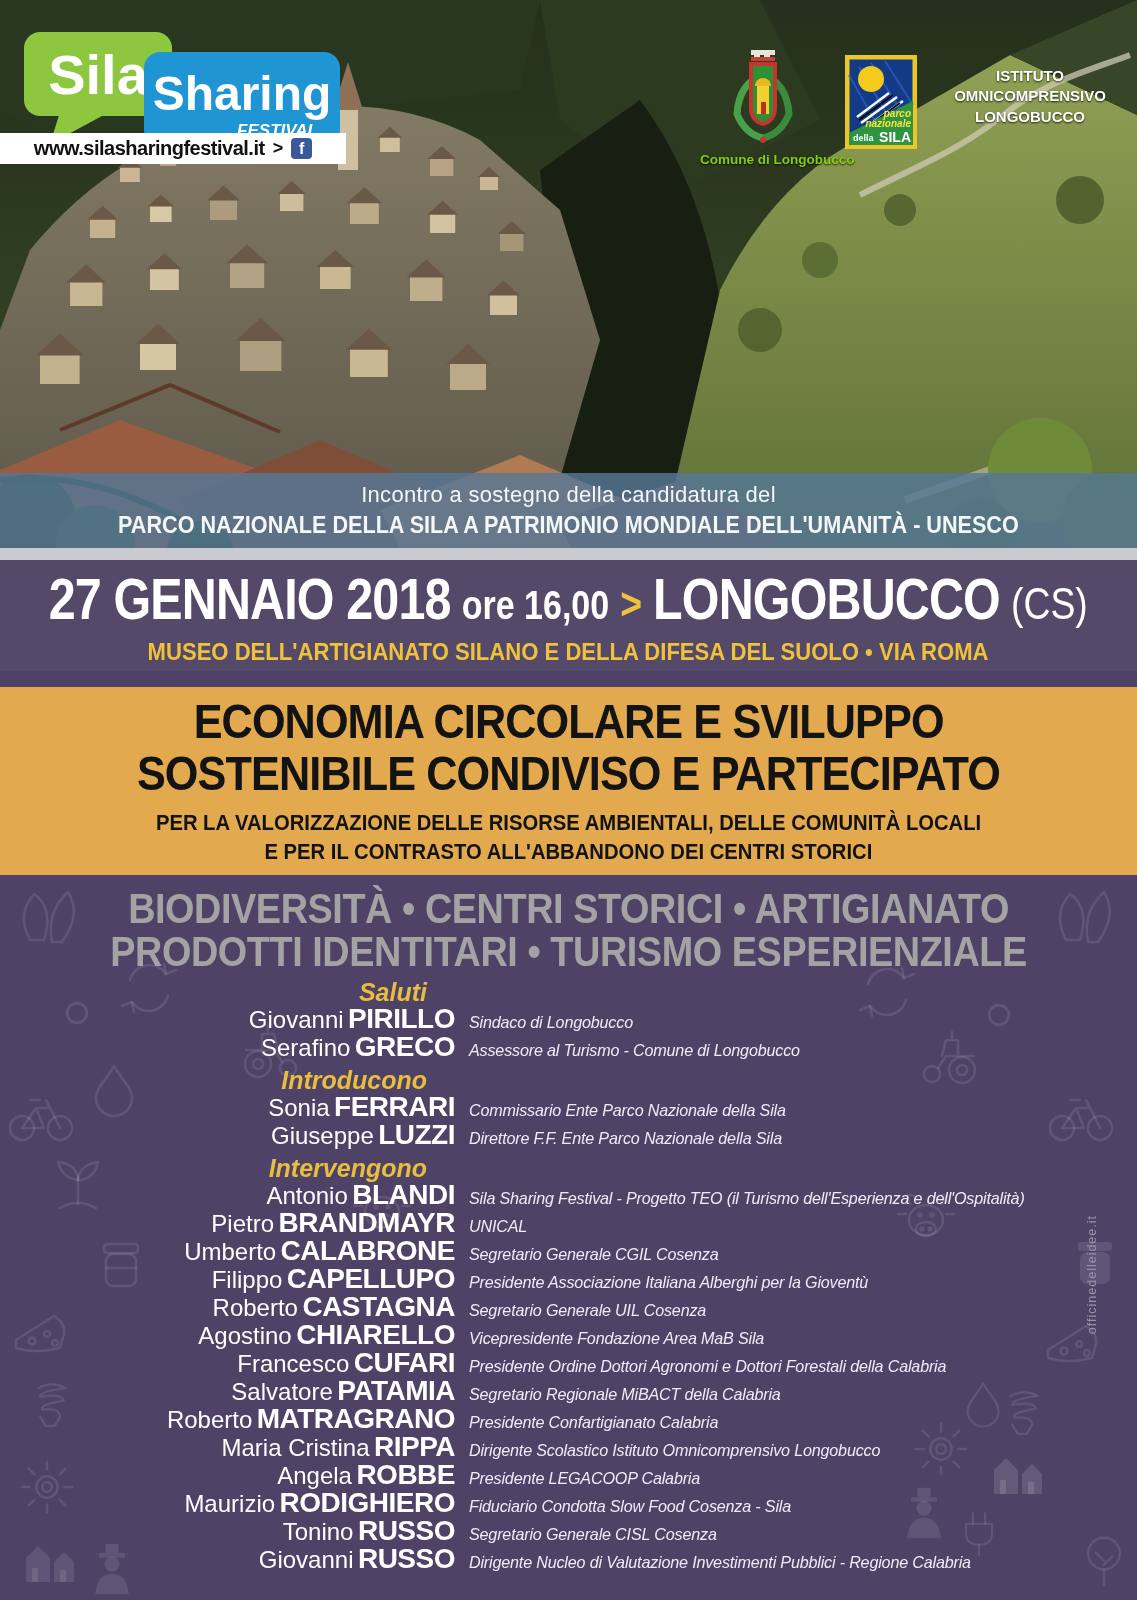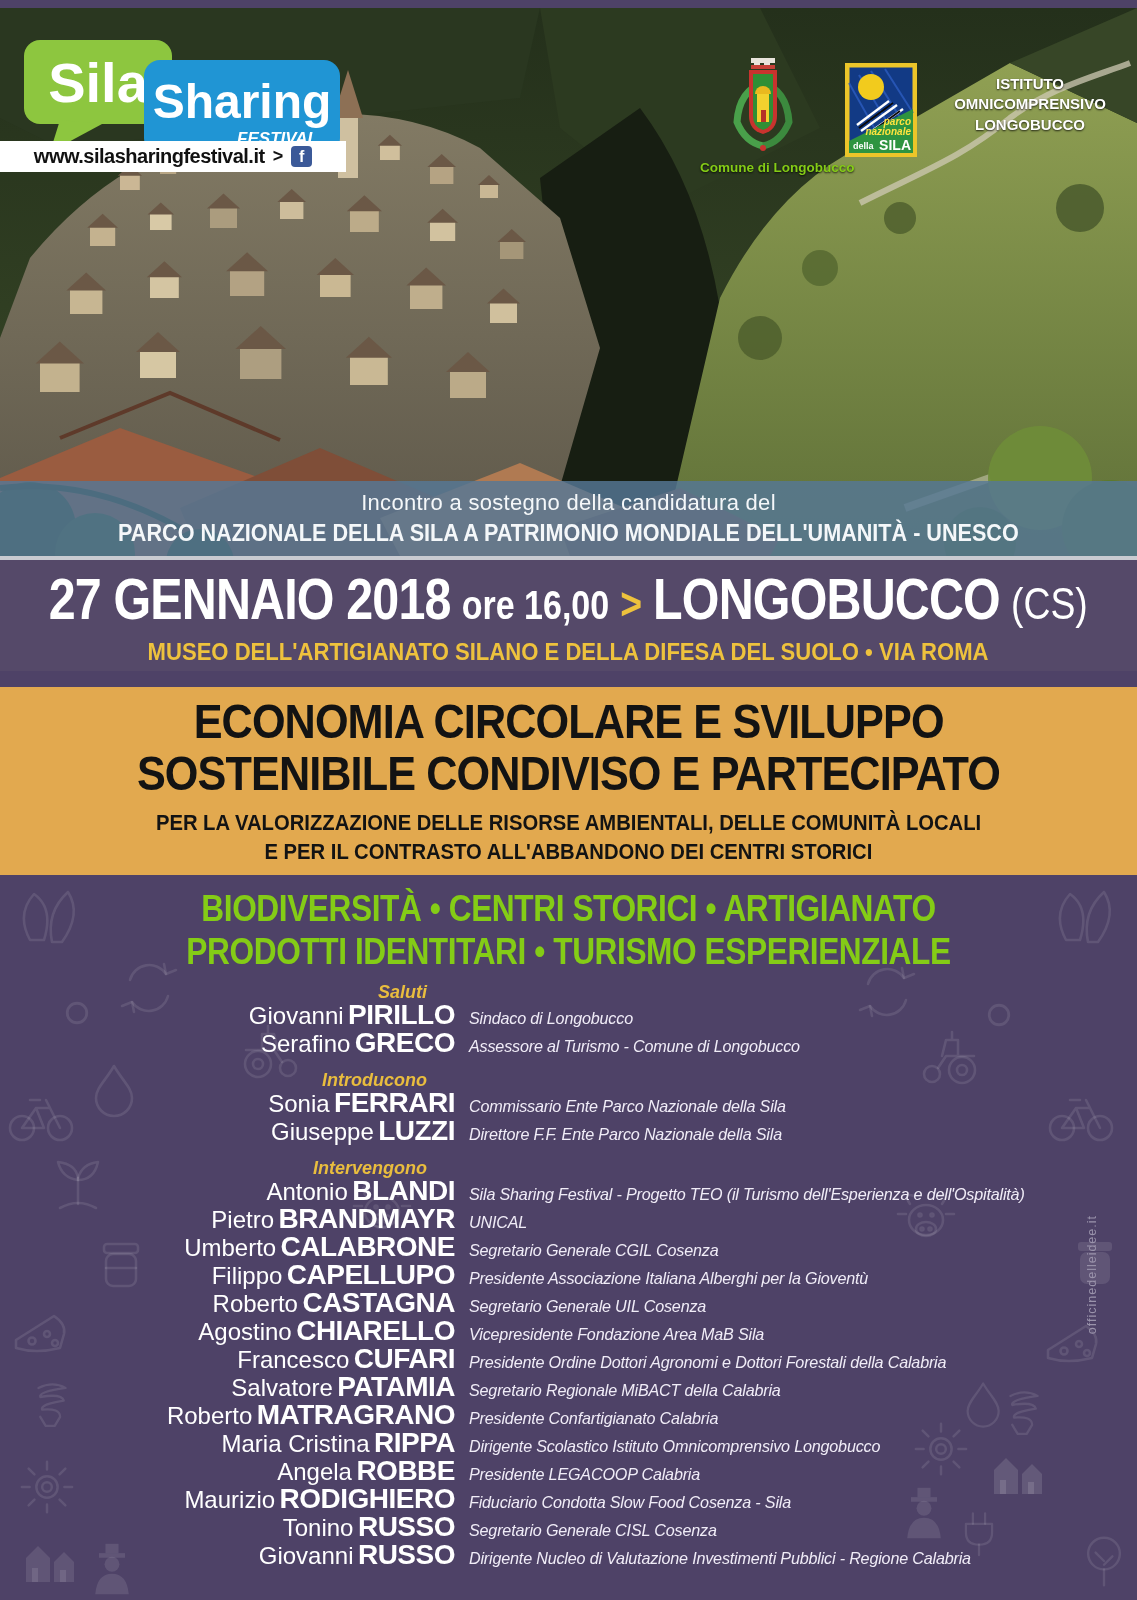--- a/index.html
+++ b/index.html
@@ -1,20 +1,20 @@
 <!DOCTYPE html>
 <html><head>
 <meta charset="utf-8">
 <style>
   html,body{margin:0;padding:0;background:#4e4267;}
   .poster{position:relative;width:1137px;height:1600px;overflow:hidden;
           font-family:"Liberation Sans",sans-serif;background:#4e4267;}
 
   
-  .hero{position:absolute;top:8px;left:0;width:1017px;height:560px;}
+  .hero{position:absolute;top:0;left:0;width:1017px;height:560px;}
   .hero svg.photo{position:absolute;top:0;left:0;}
   .light-strip{position:absolute;top:548px;left:0;width:1137px;height:12px;background:#c9cbd1;}
 
   
   .brand{position:absolute;top:26px;left:22px;width:340px;}
   .urlbar{position:absolute;top:133px;left:0;width:346px;height:31px;background:#ffffff;
           display:flex;align-items:center;justify-content:center;gap:8px;}
   .urlbar .url{font-size:20px;font-weight:bold;color:#111;letter-spacing:-0.5px;}
   .urlbar .arrow{font-size:18px;font-weight:bold;color:#111;}
   .fb{width:21px;height:21px;background:#3b5998;border-radius:4px;color:#fff;
@@ -54,31 +54,31 @@
                display:flex;flex-direction:column;align-items:center;justify-content:center;
                color:#131313;text-align:left;}
   .gold-title{font-size:48px;font-weight:bold;line-height:1.1;letter-spacing:-1px;
               transform:scaleX(.90);transform-origin:center;white-space:nowrap;}
   .gold-sub{margin-top:8px;font-size:22px;font-weight:bold;line-height:1.3;
             transform:scaleX(.92);transform-origin:center;white-space:nowrap;}
 
   
   .main{position:absolute;top:875px;left:0;width:1137px;height:725px;background:#4e4267;
         padding-top:12px;box-sizing:border-box;}
-  .themes{color:#84cc16;text-align:center;font-weight:bold;font-size:36px;line-height:43px;
+  .themes{color:#a3a3a3;text-align:center;font-weight:bold;font-size:43px;line-height:43px;
           letter-spacing:-0.5px;}
   .themes div{transform:scaleX(.88);transform-origin:center;white-space:nowrap;}
   .program{margin-top:6px;position:relative;z-index:2;}
   .row{display:grid;grid-template-columns:455px 1fr;column-gap:14px;align-items:baseline;
-       line-height:20px;height:28px;}
+       line-height:28px;height:28px;}
   .label-row{height:26px;line-height:26px;margin-top:6px;}
   .name-cell{text-align:right;color:#fff;white-space:nowrap;}
   .fn{font-size:24px;}
   .ln{font-size:28px;font-weight:bold;letter-spacing:-0.5px;}
-  .section-label{font-size:18px;font-style:italic;font-weight:bold;color:#e9bd3e;
+  .section-label{font-size:25px;font-style:italic;font-weight:bold;color:#e9bd3e;
                  padding-right:28px;display:inline-block;}
   .role-cell{font-size:17px;font-style:italic;color:#f0ecf7;white-space:nowrap;
              transform:scaleX(.95);transform-origin:left;letter-spacing:-0.2px;}
 
   
   .wm{position:absolute;stroke:rgba(255,255,255,.10);fill:none;stroke-width:2.6;
       stroke-linecap:round;stroke-linejoin:round;z-index:1;}
   .wm-fill{position:absolute;fill:rgba(255,255,255,.10);stroke:none;z-index:1;}
 
   

